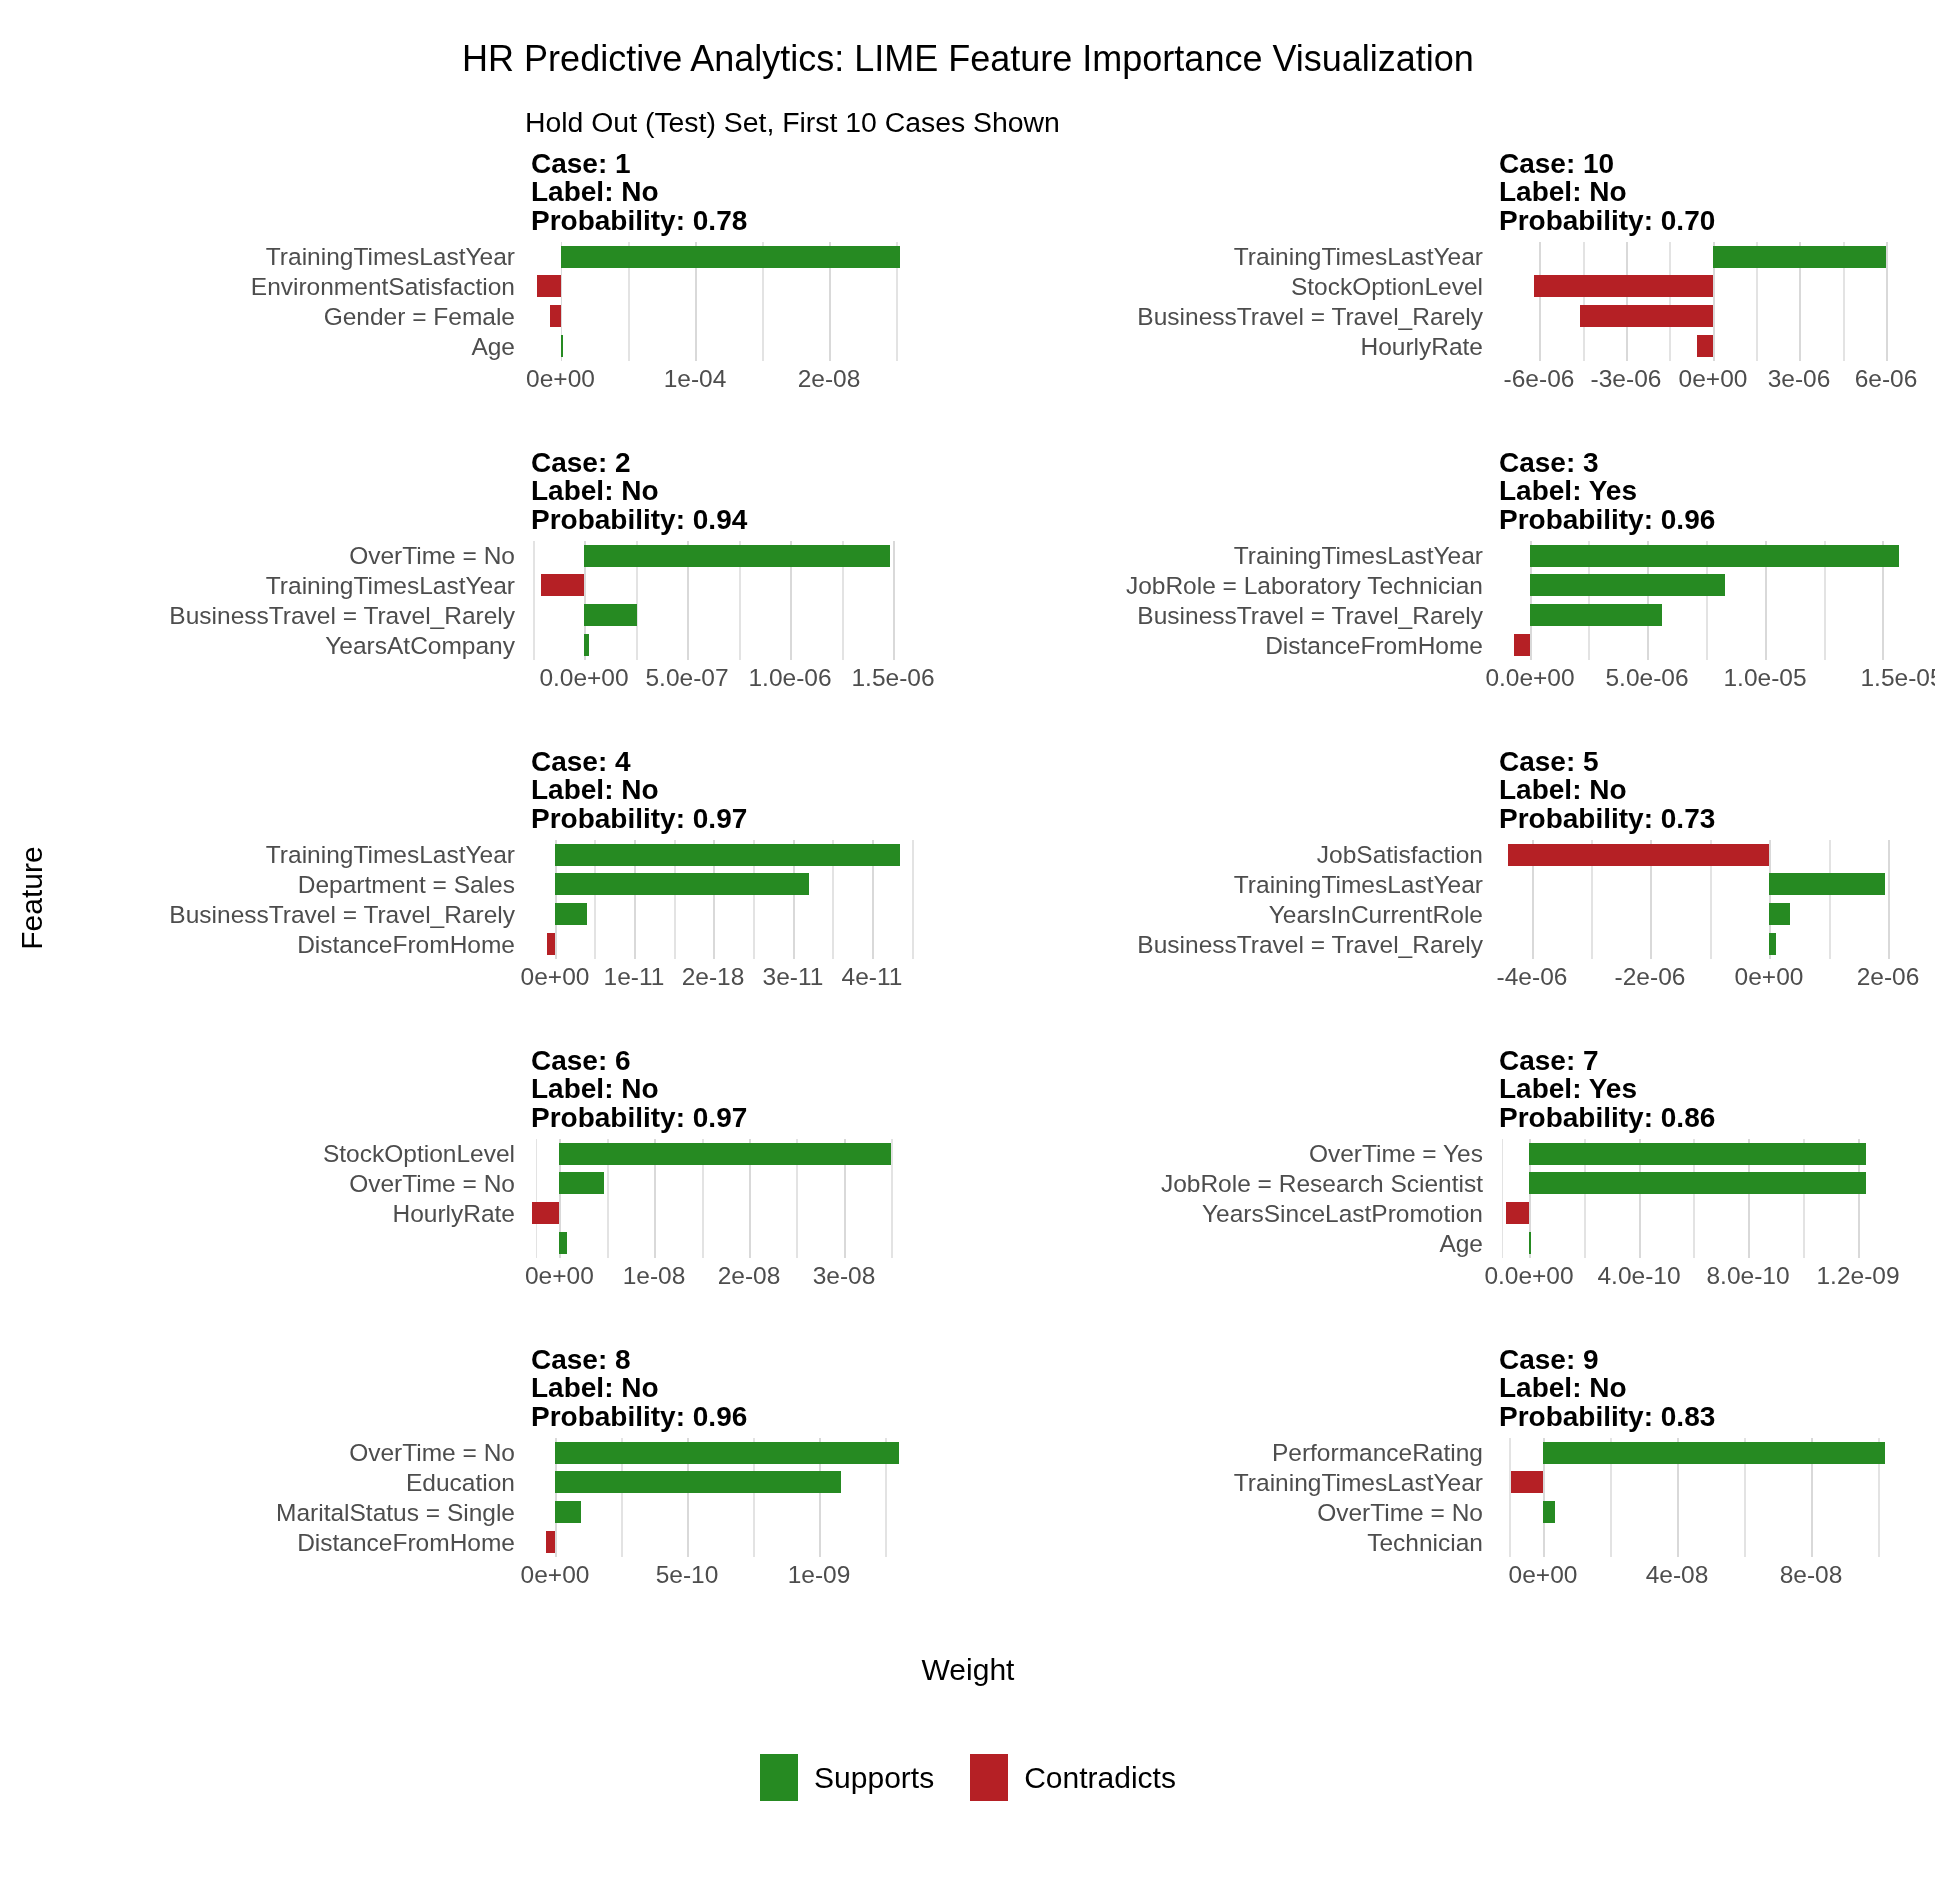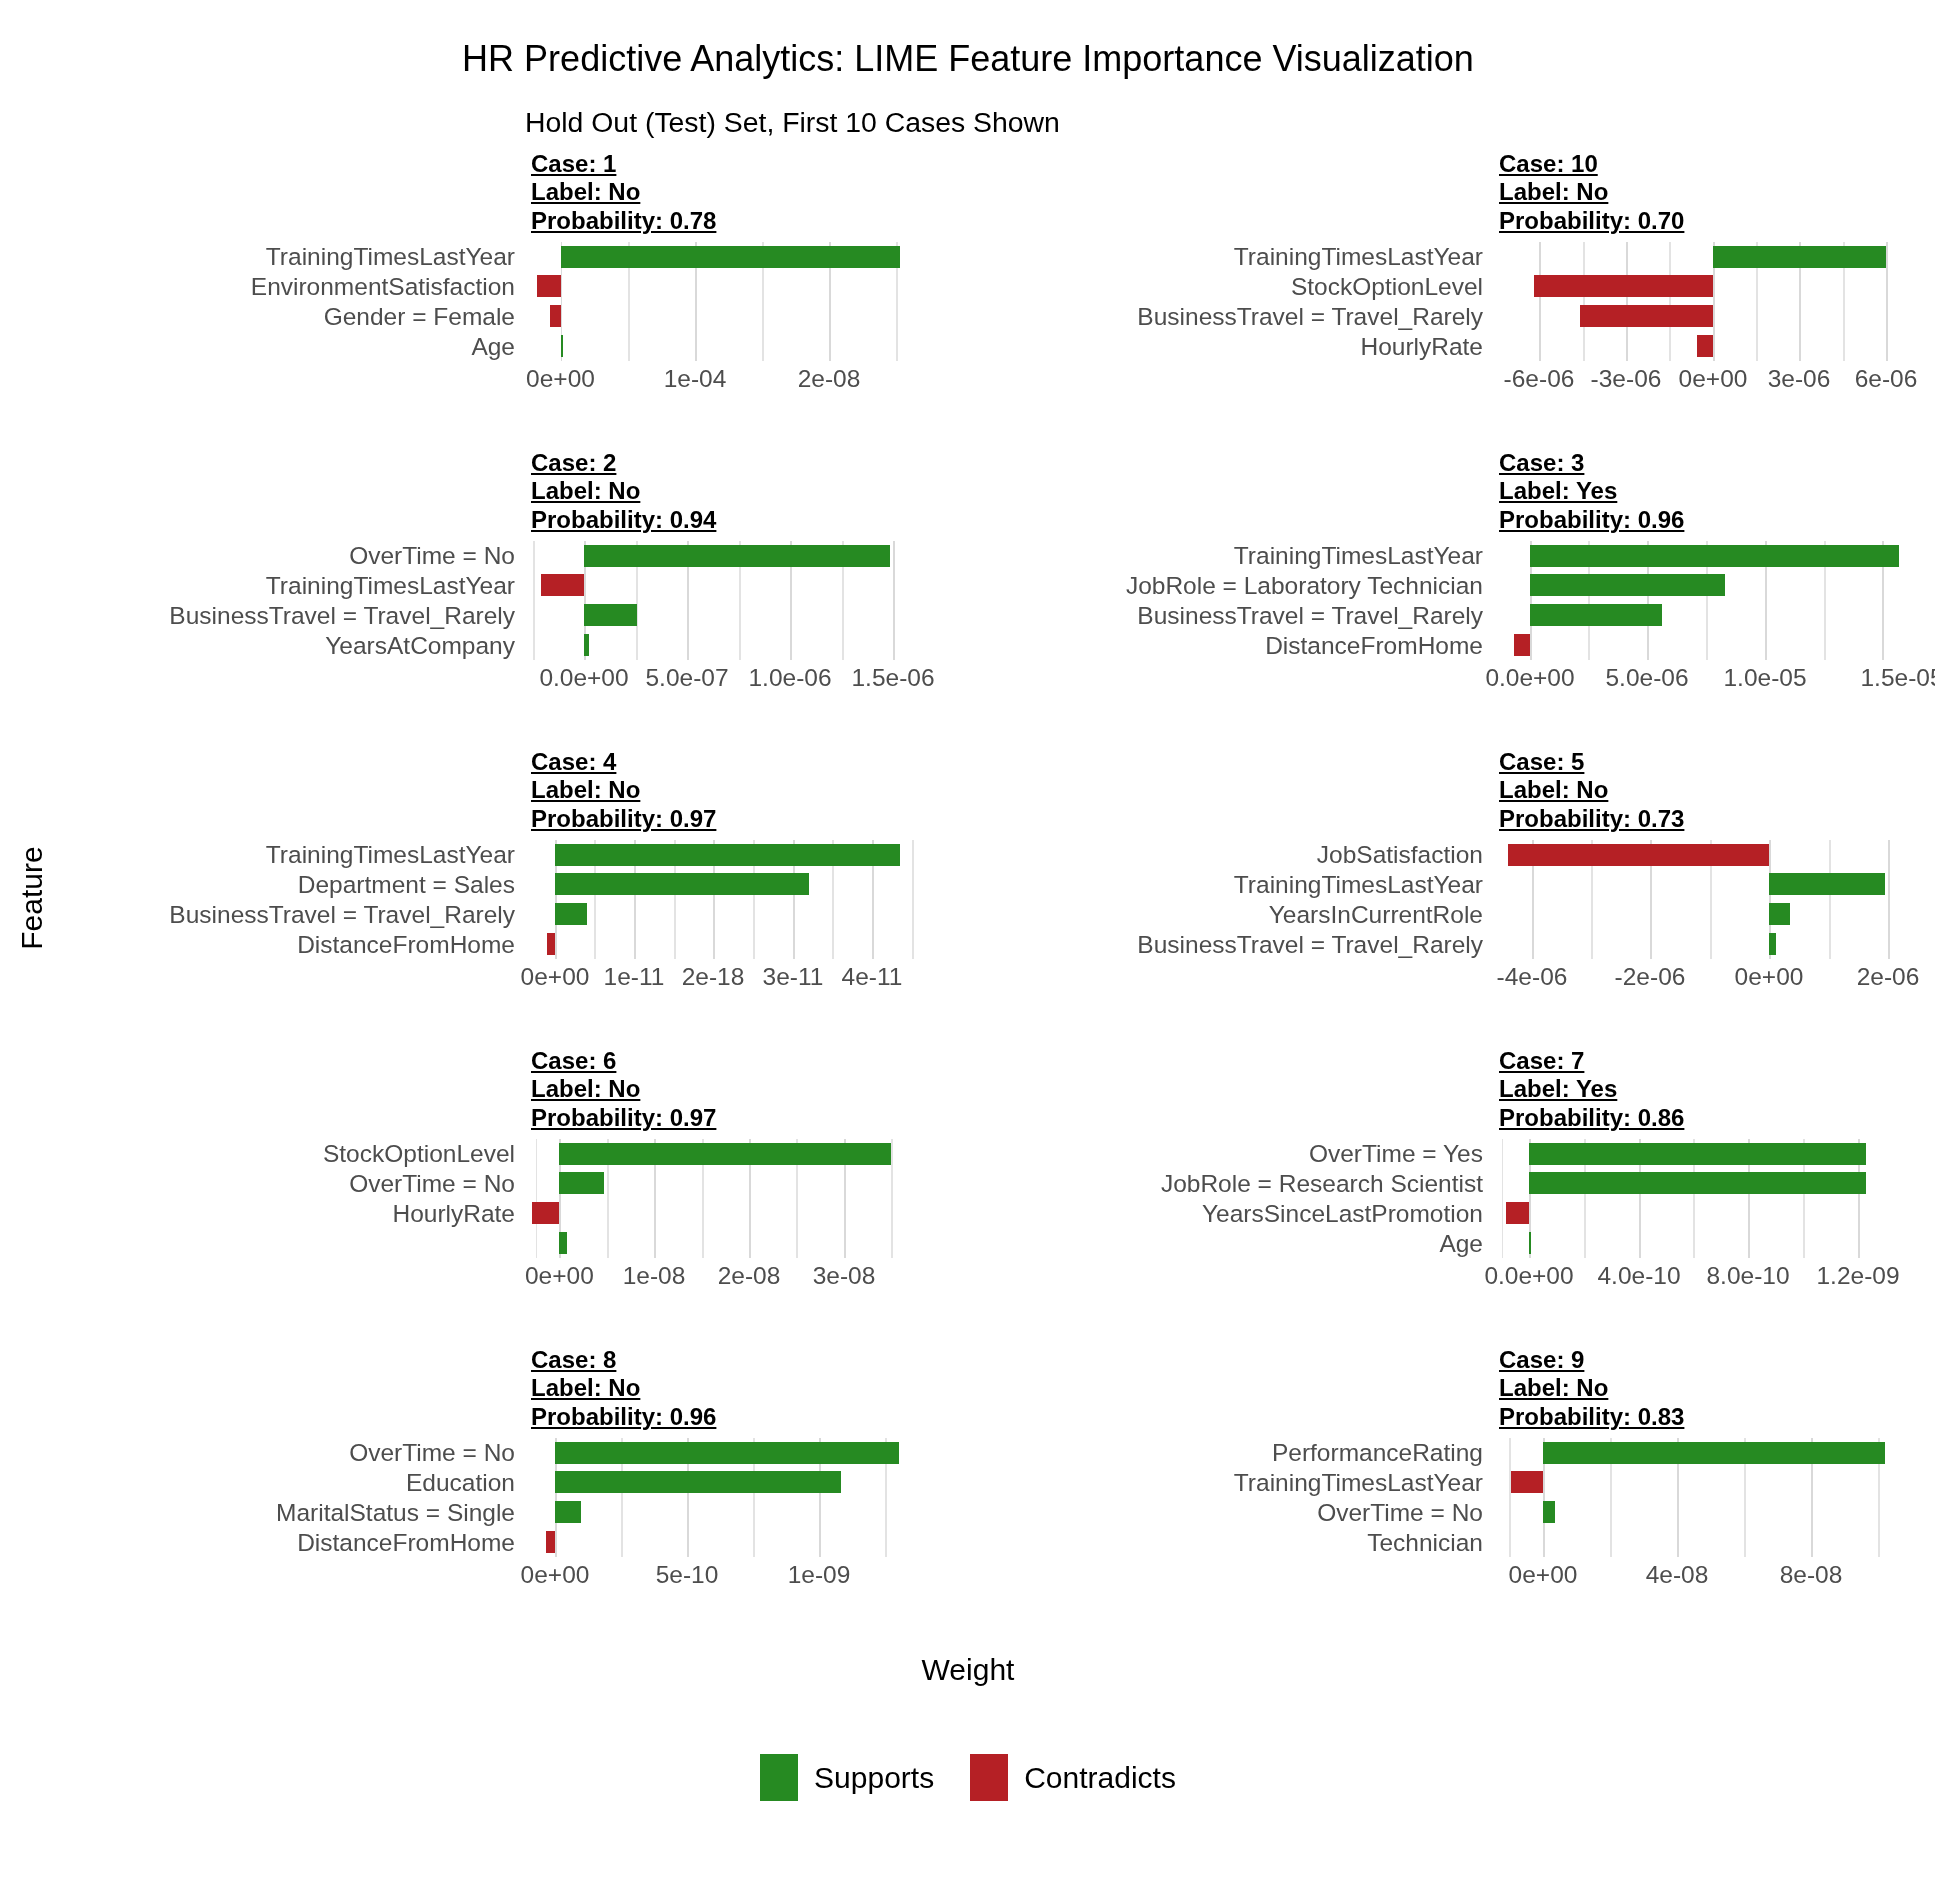--- a/index.html
+++ b/index.html
@@ -78,26 +78,25 @@
   }
   .panel {
     position: relative;
   }
 
   
   .panel-head {
     position: absolute;
     left: 531px;
     top: 0px;
-    font-size: 24px;
+    font-size: 28px;
     font-weight: bold;
     line-height: 28.4px;
     color: #000000;
     white-space: nowrap;
-    text-decoration: underline;
   }
   .panel.right .panel-head {
     left: 531px;
   }
 
   
   .plot-area {
     position: absolute;
     left: 531px;
     top: 92px;

